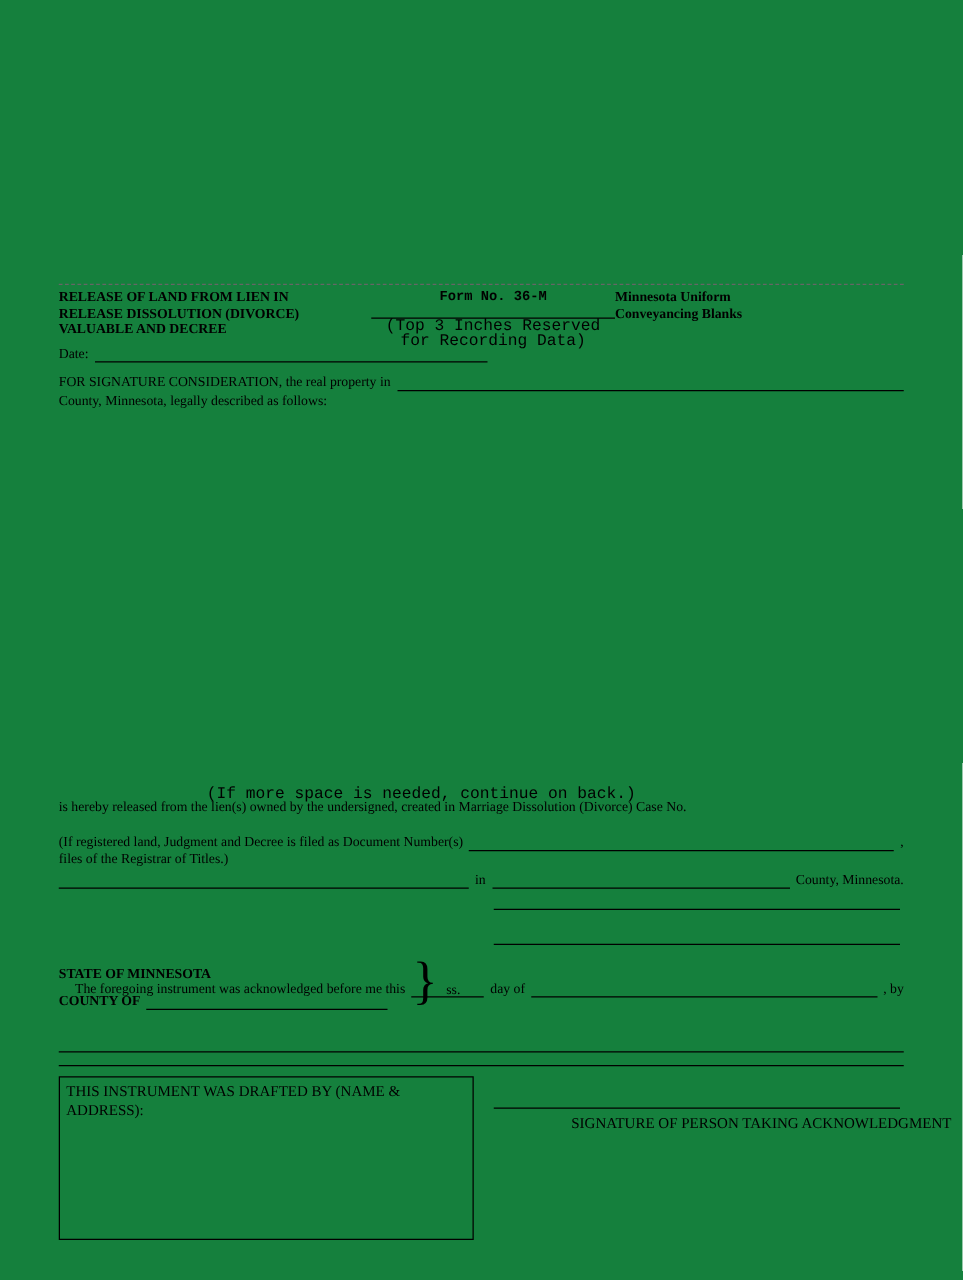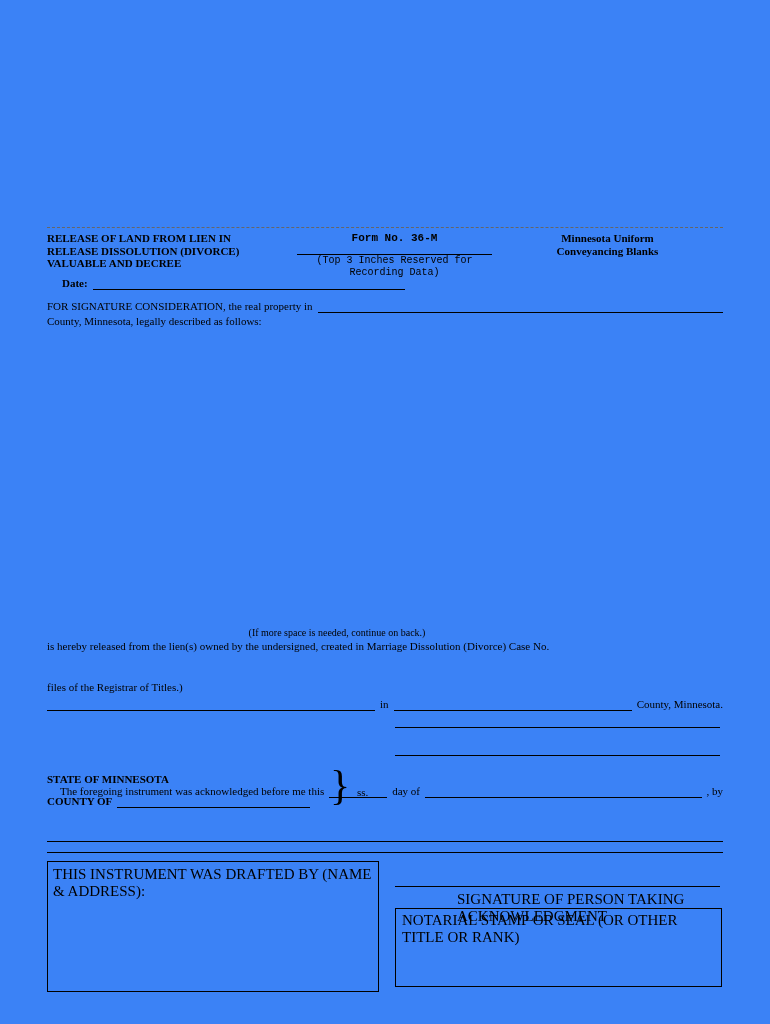--- a/index.html
+++ b/index.html
@@ -1,24 +1,24 @@
 <!DOCTYPE html>
 <html><head>
 <meta charset="utf-8">
 <style>
   html, body { margin:0; padding:0; background:#ffffff; }
   .page {
-    position:relative; width:770px; height:1024px; background:#3b82f6;
+    position:relative; width:770px; height:1024px; background:#15803d;
     font-family:"Liberation Serif","DejaVu Serif",serif;
     font-size:11px; color:#000; overflow:hidden;
   }
   .abs { position:absolute; }
   .bold { font-weight:bold; }
-  .small { font-size:10px; }
-  .lbl { font-size:15px; }
+  .small { font-size:13px; }
+  .lbl { font-size:12px; }
   .line { border-bottom:1px solid #000; height:0; }
   .dashed { border-top:1px dashed #666; height:0; }
   .blank { display:inline-block; border-bottom:1px solid #000; height:13px; }
   .row { display:flex; align-items:flex-end; gap:5px; line-height:13px; }
   .row > span { white-space:nowrap; }
   .grow { flex:1 1 auto; }
   .hline { line-height:12.5px; }
   .box { border:1px solid #000; }
   .brace { font-size:42px; line-height:1; font-weight:400; }
 </style>
@@ -36,51 +36,56 @@
       <div class="bold">RELEASE OF LAND FROM LIEN IN</div>
       <div class="bold">RELEASE DISSOLUTION (DIVORCE)</div>
       <div class="bold">VALUABLE AND DECREE</div>
     </div>
     <div style="width:195px; text-align:center;font-family:Liberation Mono, monospace;" class="hline">
       <div class="bold">Form No. 36-M</div>
       <div style="height:9px;"></div>
       <div class="line"></div>
       <div class="small">(Top 3 Inches Reserved for Recording Data)</div>
     </div>
-    <div style="flex:1; text-align:center;" class="hline">
+    <div style="flex:1; text-align:left;" class="hline">
       <div class="bold">Minnesota Uniform</div>
       <div class="bold">Conveyancing Blanks</div>
     </div>
   </div>
 
-  <div class="abs row" style="left:62px; top:276px; width:343px;font-weight:bold;">
+  <div class="abs row" style="left:47px; top:276px; width:343px;">
     <span>Date:</span>
     <span class="blank grow"></span>
   </div>
 
   <div class="abs row" style="left:47px; top:299px; width:676px;">
     <span>FOR SIGNATURE CONSIDERATION, the real property in</span>
     <span class="blank grow"></span>
   </div>
 
   <div class="abs" style="left:47px; top:315px;">County, Minnesota, legally described as follows:</div>
 
   <div class="abs" style="left:47px; top:332px; width:676px; height:290px;"></div>
 
-  <div class="abs small" style="left:0; top:627px; width:674px; text-align:center;">(If more space is needed, continue on back.)</div>
+  <div class="abs small" style="left:0; top:627px; width:674px; text-align:center;font-family:Liberation Mono, monospace;">(If more space is needed, continue on back.)</div>
 
   <div class="abs" style="left:47px; top:640px;">is hereby released from the lien(s) owned by the undersigned, created in Marriage Dissolution (Divorce) Case No.</div>
 
   <div class="abs row" style="left:47px; top:653px; width:676px;margin-top:44px;">
     <span class="blank" style="width:328px;"></span>
     <span>in</span>
     <span class="blank grow"></span>
     <span>County, Minnesota.</span>
   </div>
 
+  <div class="abs row" style="left:47px; top:667px; width:676px;">
+    <span>(If registered land, Judgment and Decree is filed as Document Number(s)</span>
+    <span class="blank grow"></span>
+    <span>,</span>
+  </div>
 
   <div class="abs" style="left:47px; top:681px;">files of the Registrar of Titles.)</div>
 
   <div class="abs line" style="left:395px; top:727px; width:325px;"></div>
   <div class="abs line" style="left:395px; top:755px; width:325px;"></div>
 
   <div class="abs bold" style="left:47px; top:773px;">STATE OF MINNESOTA</div>
 
   <div class="abs row" style="left:47px; top:794px; width:263px;">
     <span class="bold">COUNTY OF</span>
@@ -101,17 +106,14 @@
   <div class="abs line" style="left:47px; top:841px; width:676px;"></div>
   <div class="abs line" style="left:47px; top:852px; width:676px;"></div>
 
   <div class="abs box" style="left:47px; top:861px; width:330px; height:129px;">
     <div class="lbl" style="padding:4px 5px;">THIS INSTRUMENT WAS DRAFTED BY (NAME &amp; ADDRESS):</div>
   </div>
 
   <div class="abs line" style="left:395px; top:886px; width:325px;"></div>
   <div class="abs lbl" style="left:409px; top:891px;margin-left:48px;">SIGNATURE OF PERSON TAKING ACKNOWLEDGMENT</div>
 
-  <div class="abs box" style="left:395px; top:908px; width:325px; height:77px;">
-    <div class="lbl" style="padding:3px 6px;">NOTARIAL STAMP OR SEAL (OR OTHER TITLE OR RANK)</div>
-  </div>
 
 </div>
 
 </body></html>

